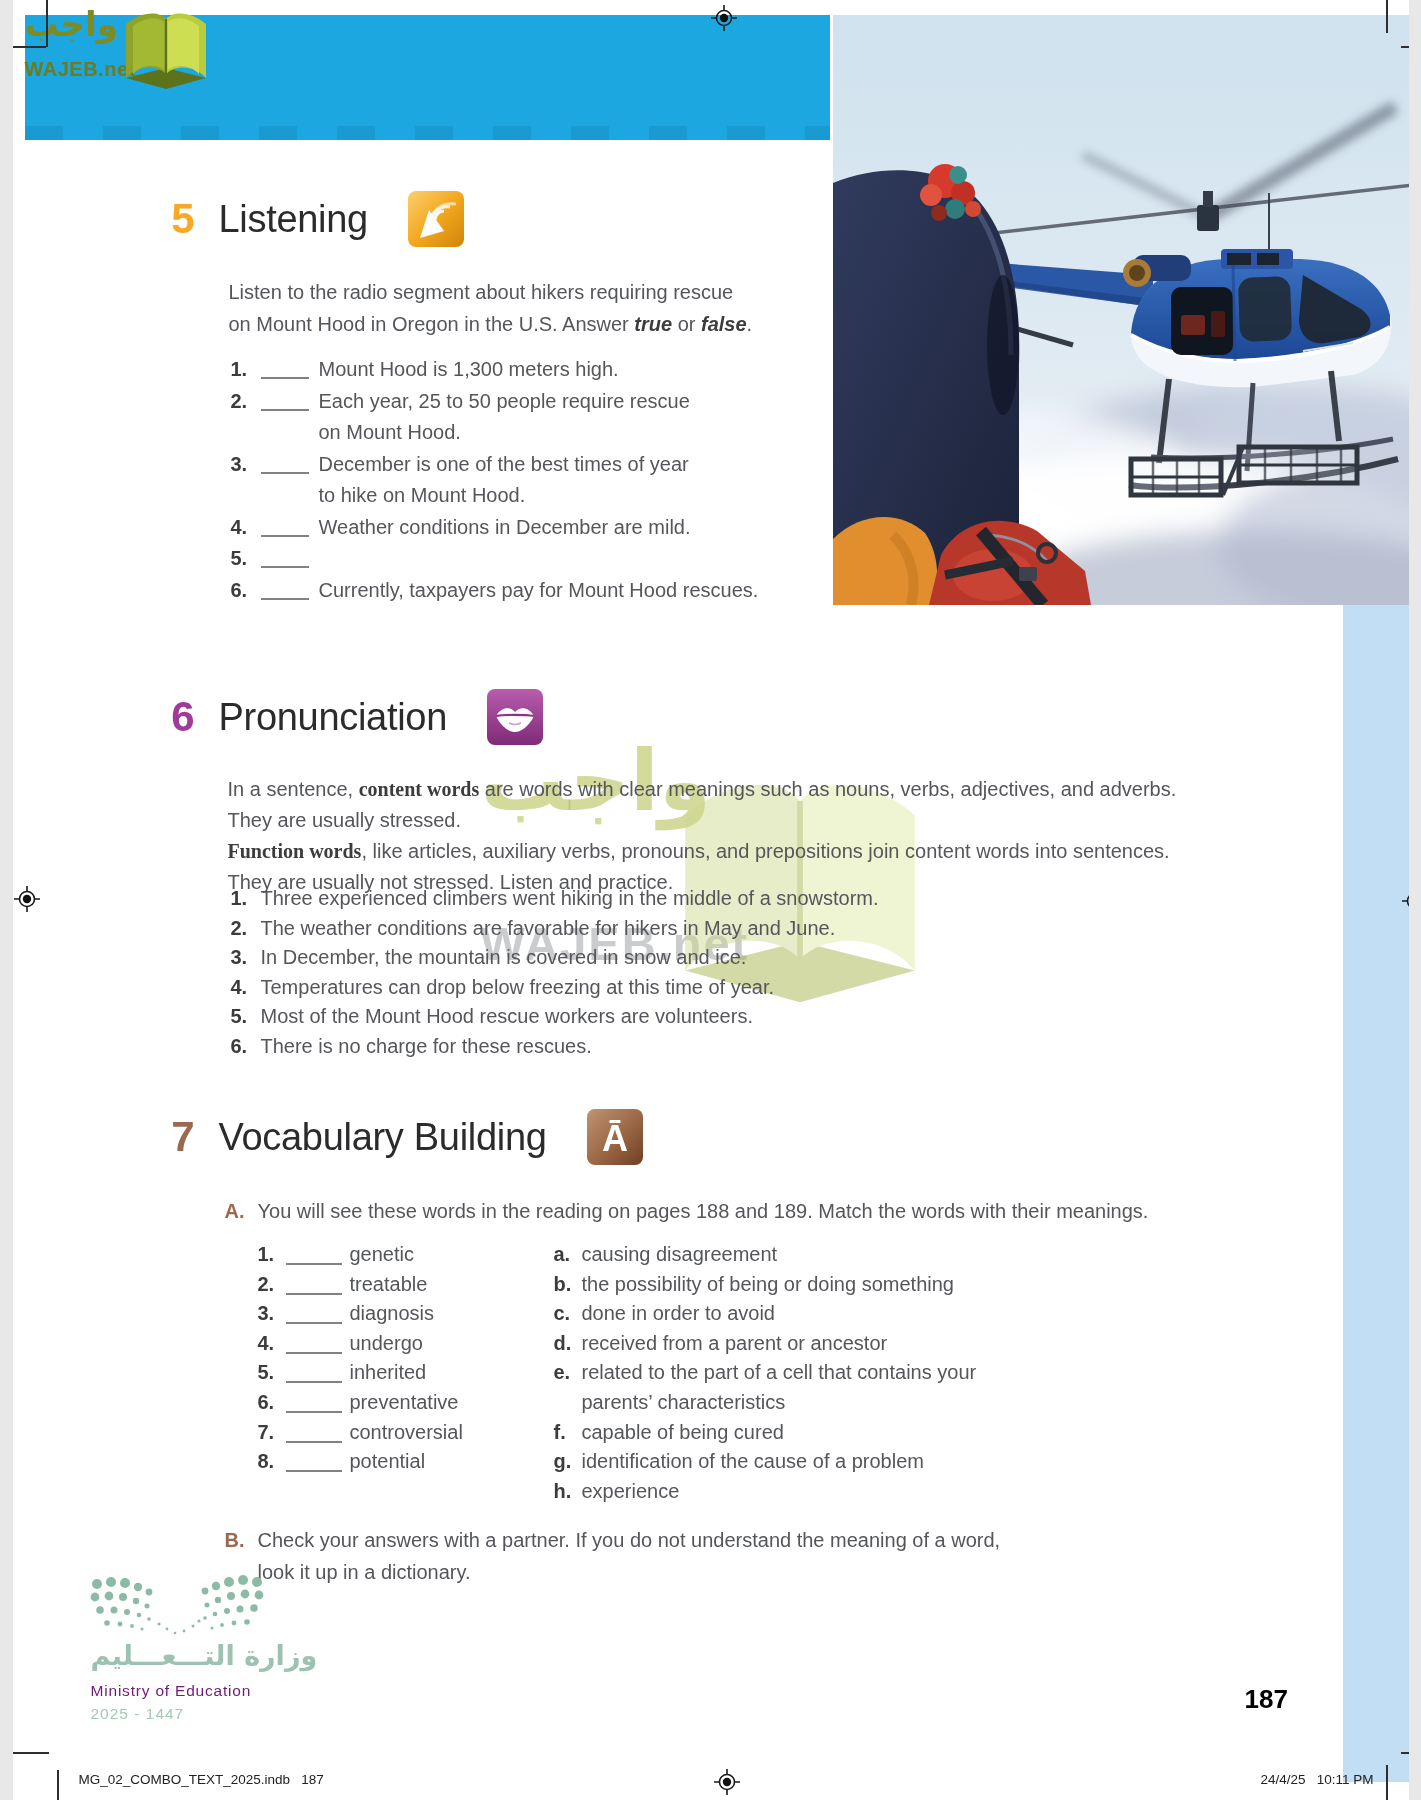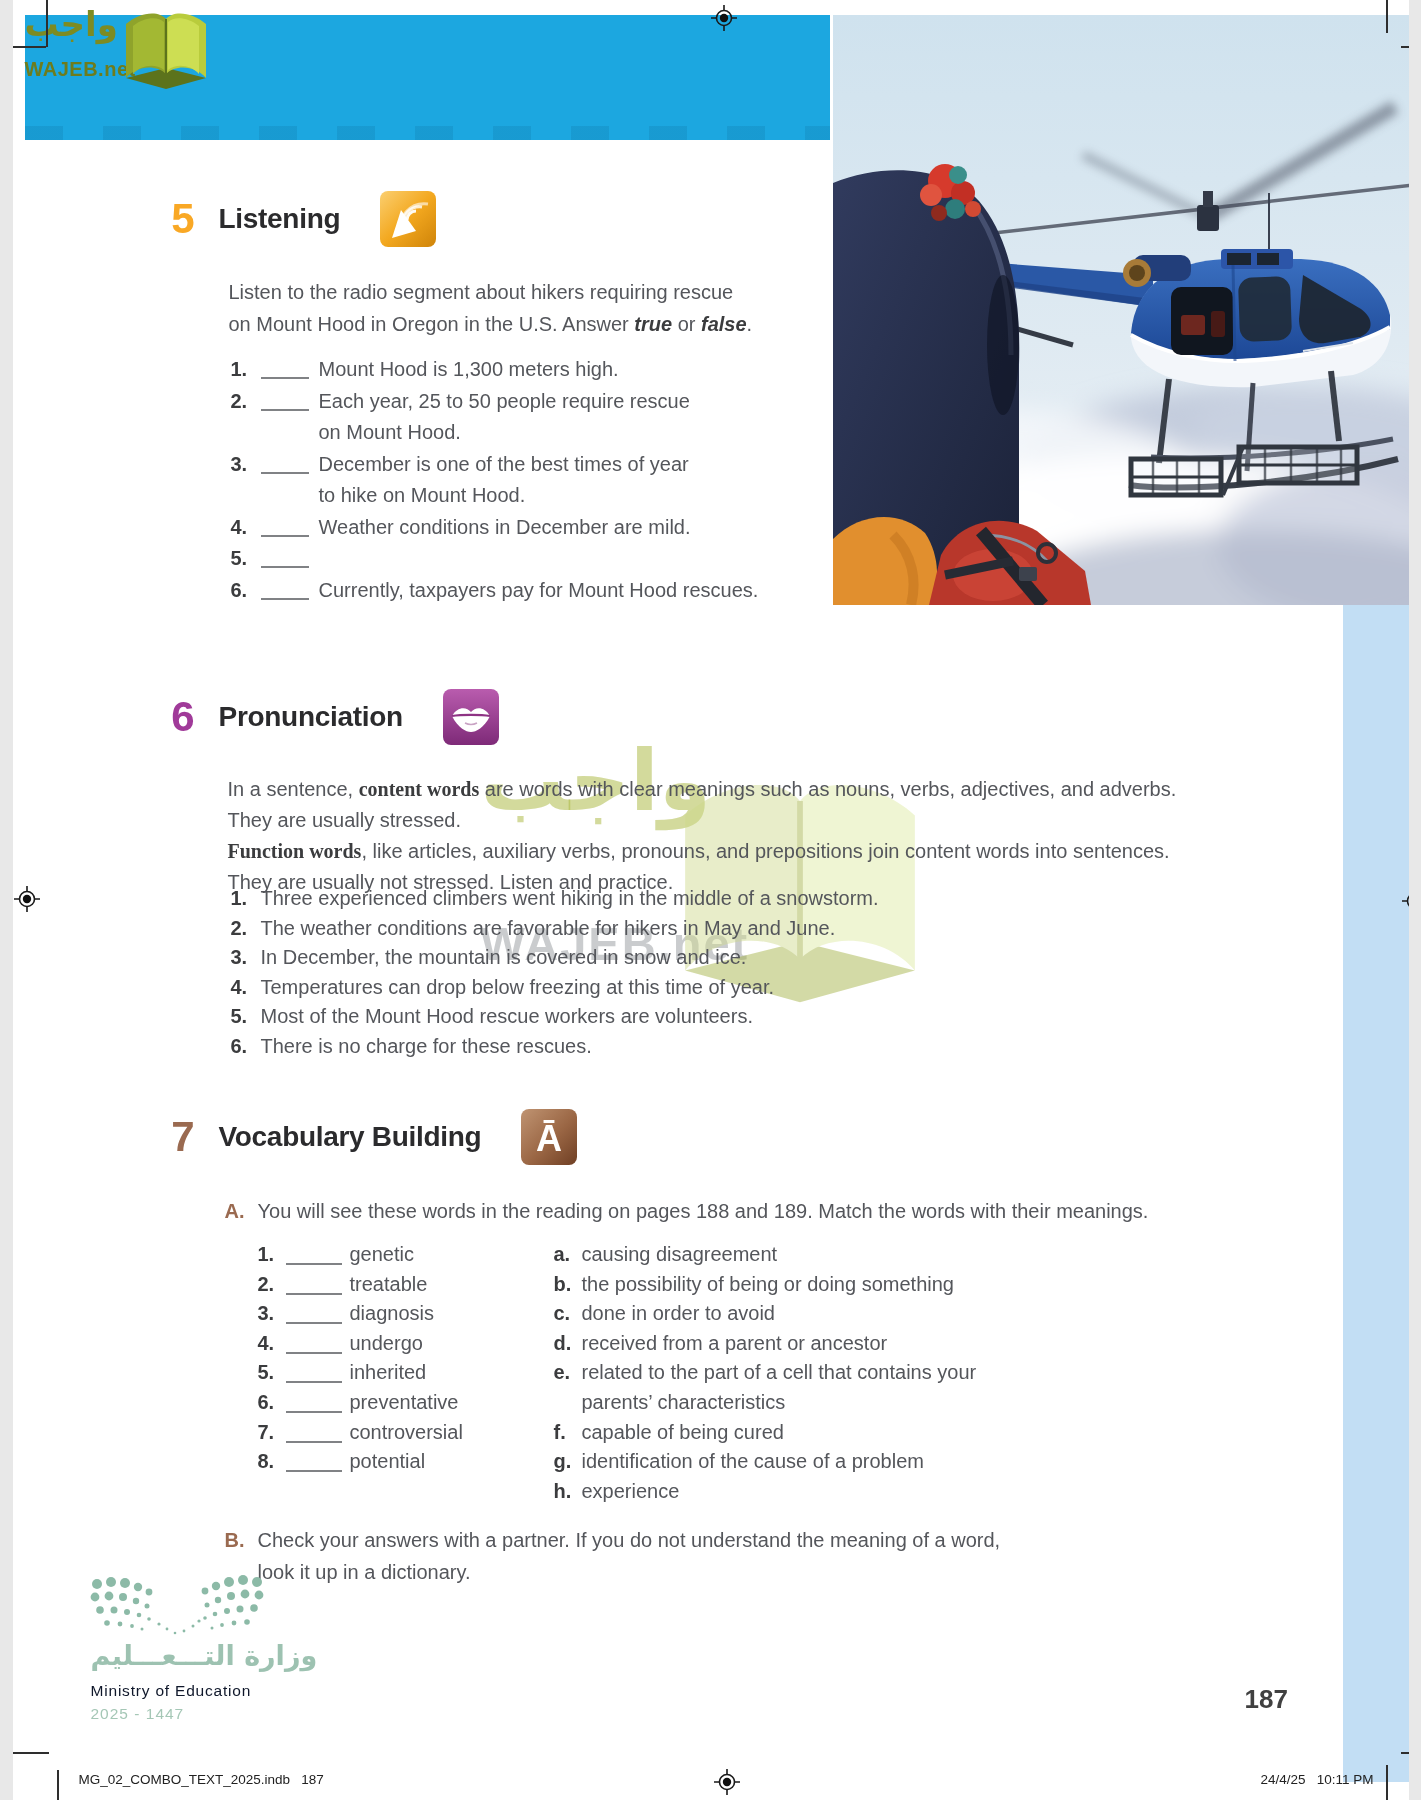--- a/index.html
+++ b/index.html
@@ -33,21 +33,21 @@
   .wm{z-index:1;pointer-events:none;}
   .wm-ar{position:absolute;left:468px;top:732px;font-family:"DejaVu Sans",sans-serif;
      font-size:84px;font-weight:bold;color:rgba(168,182,58,0.5);}
   .wm-en{position:absolute;left:468px;top:916px;font-size:47px;font-weight:bold;
      color:rgba(158,162,166,0.55);letter-spacing:2px;}
   .wm-book{position:absolute;left:652px;top:718px;opacity:0.45;}
 
   
   .sec-head{position:absolute;display:flex;align-items:center;left:122px;height:58px;z-index:3;}
   .sec-num{width:60px;text-align:right;font-size:42px;font-weight:bold;margin-right:24px;flex:none;}
-  .sec-title{font-size:28px;font-weight:bold;color:#2b2b2d;letter-spacing:-0.3px;white-space:nowrap;}
+  .sec-title{font-size:38px;font-weight:normal;color:#2b2b2d;letter-spacing:-0.3px;white-space:nowrap;}
   .sec-icon{width:56px;height:56px;margin-left:40px;flex:none;}
 
   
   .body-txt{font-size:20px;color:#54565b;z-index:3;}
   .tline{display:block;white-space:pre;}
   .tline:empty{display:none;}
   .b{font-weight:bold;color:#3b3c3e;font-family:Liberation Serif, serif;}
   .bi{font-weight:bold;font-style:italic;color:#3b3c3e;}
 
   
@@ -69,25 +69,25 @@
   .v-words{position:absolute;left:245px;top:1240px;line-height:29.6px;z-index:3;}
   .v-words .item .inum{width:26px;}
   .v-words .blank{width:56px;margin:0 8px 0 2px;}
   .v-defs{position:absolute;left:541px;top:1240px;line-height:29.6px;z-index:3;}
   .dletter{width:28px;font-weight:bold;color:#3b3c3e;flex:none;}
 
   
   .moe{position:absolute;left:76px;top:1574px;z-index:3;}
   .moe-ar{position:absolute;left:2px;top:66px;font-family:"DejaVu Sans",sans-serif;
      font-size:27px;font-weight:bold;color:#9dc2b1;white-space:nowrap;}
-  .moe-en{position:absolute;left:2px;top:108px;font-size:15.5px;color:#0f172a;letter-spacing:0.8px;white-space:nowrap;}
+  .moe-en{position:absolute;left:2px;top:108px;font-size:15.5px;color:#701a75;letter-spacing:0.8px;white-space:nowrap;}
   .moe-yr{position:absolute;left:2px;top:131px;font-size:15.5px;color:#a5c7b6;letter-spacing:1px;white-space:nowrap;}
 
   
-  .pagenum{position:absolute;left:1232px;top:1684px;font-size:26px;font-weight:bold;color:#404040;z-index:3;}
+  .pagenum{position:absolute;left:1232px;top:1684px;font-size:26px;font-weight:bold;color:#000000;z-index:3;}
   .foot{position:absolute;top:1772px;font-size:13.5px;color:#222;white-space:pre;z-index:3;}
 </style>
 </head>
 <body>
 
 <div class="page">
 
   <div class="cropline" style="left:33px;top:0;width:2px;height:47px;"></div>
   <div class="cropline" style="left:0;top:46px;width:33px;height:2px;"></div>
   <div class="cropline" style="left:1373px;top:0;width:2px;height:33px;"></div>

